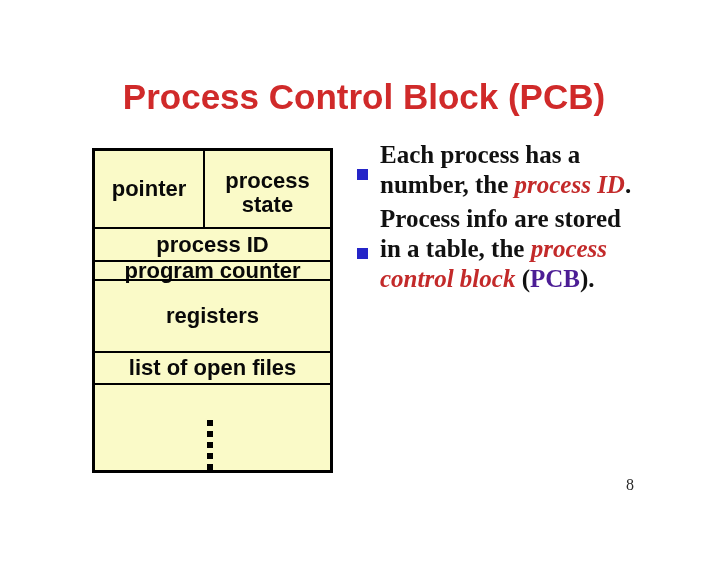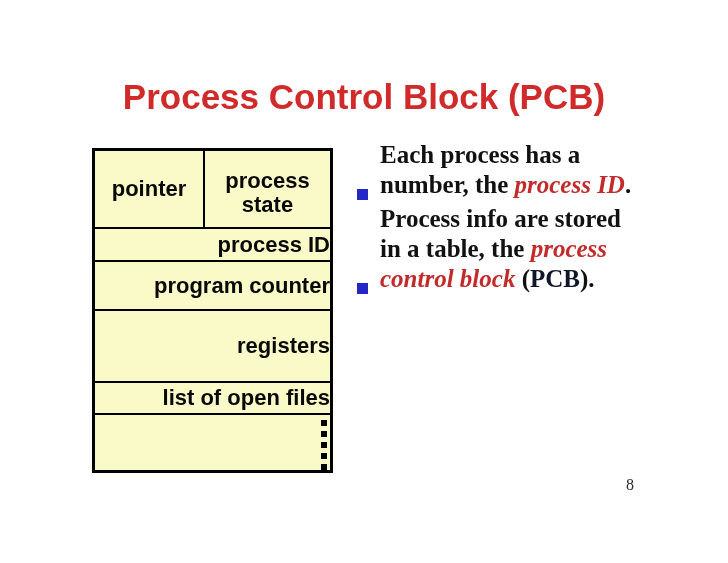--- a/index.html
+++ b/index.html
@@ -30,75 +30,75 @@
     background:#fafac8;
     display:flex;
     flex-direction:column;
     font-weight:bold;
     font-size:22px;
     color:#090909;
   }
   .row {
     display:flex;
     align-items:center;
-    justify-content:flex-end;
+    justify-content:center;
     text-align:center;
   }
   .row + .row { border-top:2px solid #000; }
   .row1 { height:76px; padding:0; }
   .row1 .cell {
     display:flex; align-items:center; justify-content:center;
     height:100%; text-align:center;
     white-space:pre-line;
   }
   .row1 .cell.left  { width:110px; border-right:2px solid #000; }
   .row1 .cell.right { flex:1; line-height:24px;margin-top:7px; }
   .r2 { height:33px; }
-  .r3 { height:49px; }
+  .r3 { height:19px; }
   .r4 { height:72px; }
   .r5 { height:33px; }
   .r6 { height:32px; }
   .r7 { flex:1; align-items:flex-end; }
   .dots {
     position:relative;
     left:-3px;
     width:6px; height:50px;
     background:repeating-linear-gradient(to bottom, #000 0px, #000 6px, transparent 6px, transparent 11px);
   }
   
   .bullets {
     position:absolute;
     left:352px; top:140px;
     width:345px;
     list-style:none;
   }
   .bullet {
     display:flex;
-    align-items:flex-end;
+    align-items:center;
     margin-bottom:4px;
   }
   .sq {
     flex-shrink:0;
     width:11px; height:11px;
     margin-left:5px;
     margin-top:8px;
     margin-right:12px;
     background:#2525c8;
   }
   .btxt {
     font-family:"Liberation Serif", serif;
     font-weight:bold;
     font-size:25px;
     line-height:30px;
     color:#111;
     white-space:pre-wrap;
   }
   .seg-black { color:#111; }
   .seg-red-italic { color:#c32a2a; font-style:italic; }
-  .seg-red-bold { color:#0f172a;margin-top:28px; }
+  .seg-red-bold { color:#4c1d95;margin-top:28px; }
   .seg-blue-italic { color:#2121b0; font-style:italic; }
   
   .pageno {
     position:absolute;
     left:626px; top:476px;
     font-family:"Liberation Serif", serif;
     font-size:16px;
     color:#2a2a2a;
   }
 </style>

